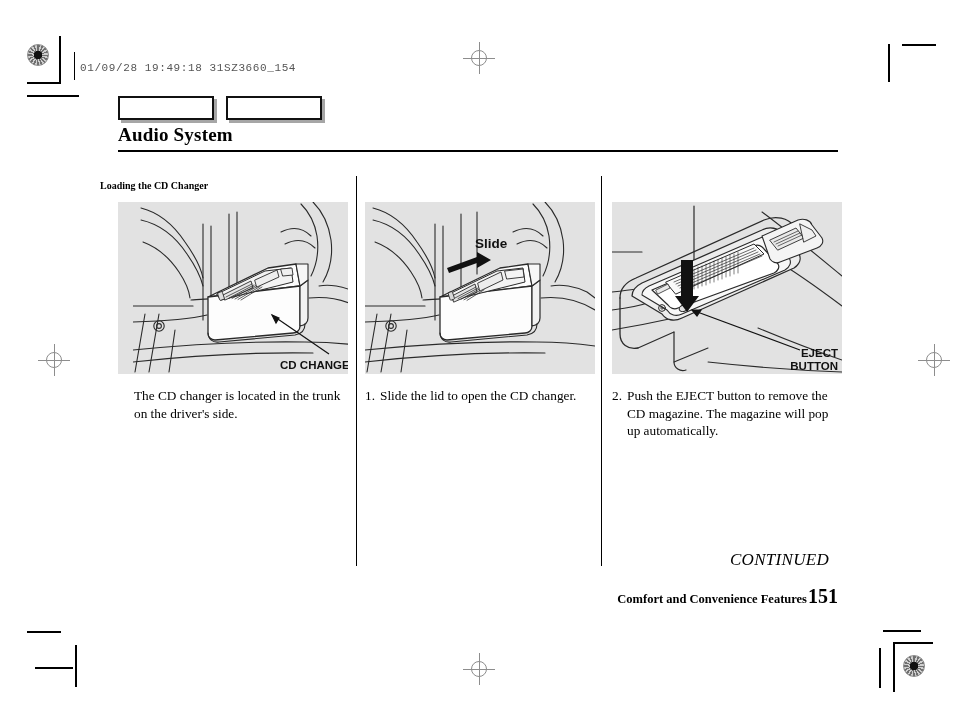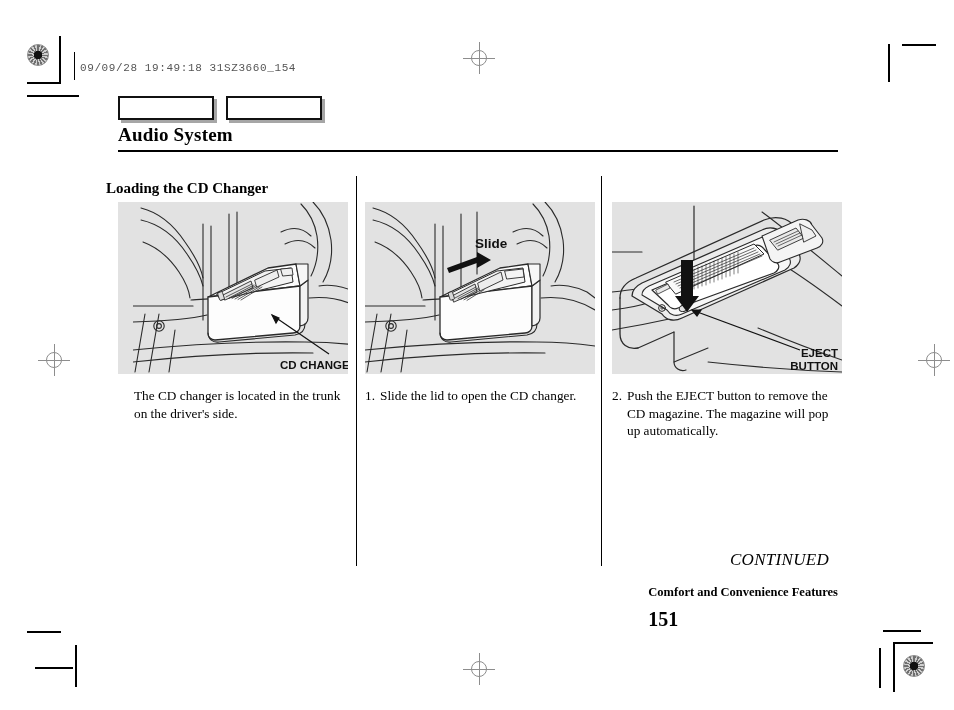--- a/index.html
+++ b/index.html
@@ -66,22 +66,22 @@
   }
   .title-rule {
     position: absolute;
     left: 118px; right: 116px; top: 150px;
     height: 2px; background: #000;
   }
 
   
   .section-heading {
     position: absolute;
-    left: 106px; top: 180px;
-    font-size: 15px; font-weight: bold;
+    left: 100px; top: 180px;
+    font-size: 10px; font-weight: bold;
     font-family: "Liberation Serif", serif;
   }
 
   .col-div { position: absolute; width: 1px; background: #000; top: 176px; height: 390px; }
   #div1 { left: 356px; }
   #div2 { left: 601px; }
 
   .panel {
     position: absolute;
     width: 230px; height: 172px;
@@ -112,23 +112,22 @@
     position: absolute;
     right: 125px; top: 550px;
     font-family: "Liberation Serif", serif;
     font-style: italic;
     font-size: 17px;
     letter-spacing: 0.3px;
   }
   .footer {
     position: absolute;
     right: 116px; top: 585px;
-    display: flex; align-items: baseline; gap: 8px;
-    font-family: "Liberation Serif", serif;
-    flex-direction: column;
+    display: flex; align-items: baseline; gap: 1px;
+    font-family: "Liberation Serif", serif;
   }
   .footer .f-label { font-size: 12.5px; font-weight: bold; }
   .footer .f-page { font-size: 20px; font-weight: bold; }
 </style>
 </head>
 <body>
 
 <div class="reg-dot" style="left:27px; top:44px;"></div>
 <div class="crop-v" style="left:59px; top:36px; height:48px;"></div>
 <div class="crop-h" style="left:27px; top:82px; width:34px;"></div>
@@ -161,21 +160,21 @@
     <div class="hl"></div>
     <div class="vl"></div>
 </div>
 <div class="reg-cross" style="left:918px; top:344px;">
   <div class="ring"></div>
     <div class="hl"></div>
     <div class="vl"></div>
 </div>
 
 <div class="head-rule-v"></div>
-<div class="print-code">09/09/28 19:49:18 31SZ3660_154</div>
+<div class="print-code">01/09/28 19:49:18 31SZ3660_154</div>
 
 <div class="tab-boxes">
   <div class="tab-box"></div>
   <div class="tab-box"></div>
 </div>
 
 <div class="page-title">Audio System</div>
 <div class="title-rule"></div>
 
 <div class="section-heading">Loading the CD Changer</div>

